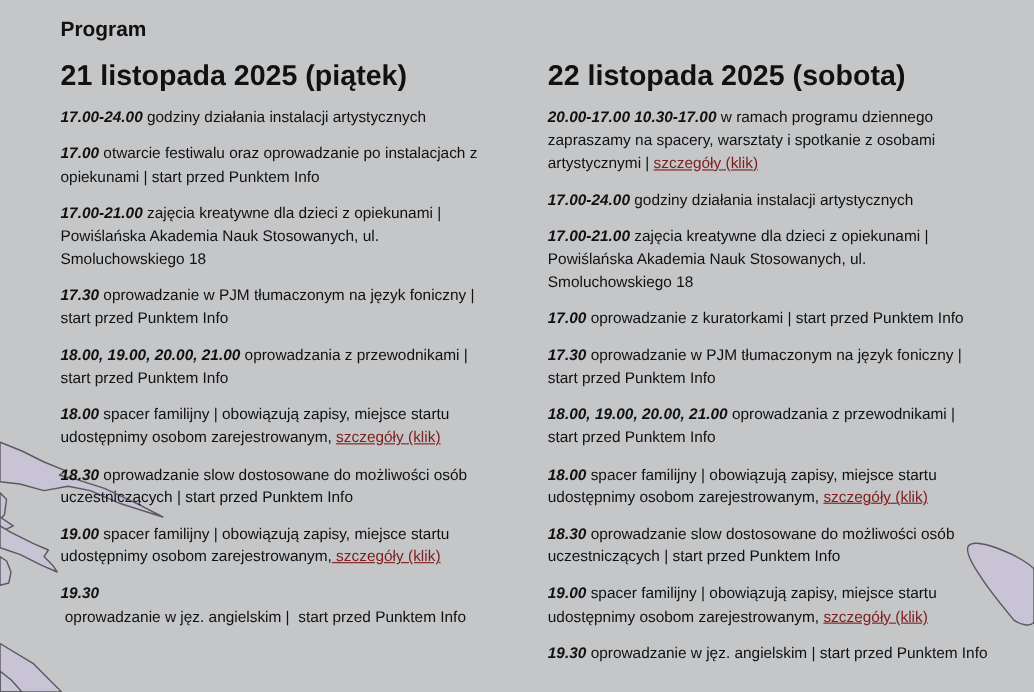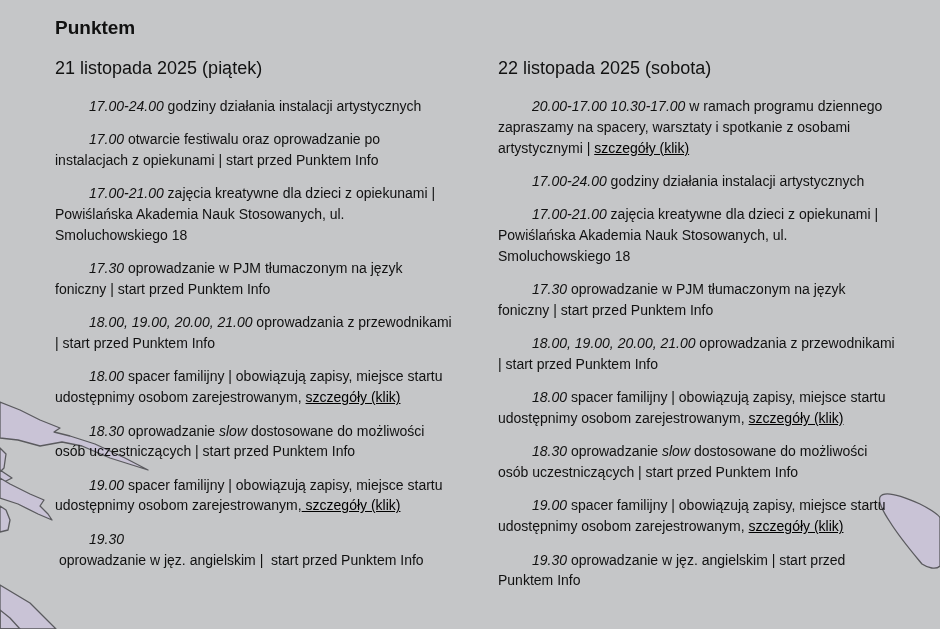--- a/index.html
+++ b/index.html
@@ -32,41 +32,39 @@
       margin: 0;
       line-height: 24px;
     }
     .column {
       position: absolute;
       top: 52px;
     }
     .col-left { left: 55px; width: 400px; }
     .col-right { left: 498px; width: 400px; }
     .day-heading {
-      font-size: 18px;
-      font-weight: normal;
+      font-size: 26px;
+      font-weight: bold;
       margin: 0 0 12px 0;
       line-height: 32px;
       white-space: nowrap;
     }
     .entry {
       font-size: 14px;
       line-height: 20.8px;
       margin: 0 0 12.5px 0;
     }
     .entry .time {
-      font-weight: normal;
+      font-weight: bold;
       font-style: italic;
-      margin-left: 34px;
     }
     .entry .em {
-      font-style: italic;
     }
     .entry a {
-      color: #000000;
+      color: #7f1d1d;
       text-align: right;
     }
   </style>
 </head>
 <body>
 
 <svg class="deco" viewBox="0 0 940 629" xmlns="http://www.w3.org/2000/svg">
   <g fill="#c9c3d6" stroke="#5a5a5e" stroke-width="1.3" stroke-linejoin="round">
     <path d="M0,402 L20,410 L40,420 L60,428 L54,432 L70,436 L95,444 L125,458 L148,470 L110,458 L82,446 L62,442 L40,446 L18,440 L0,438 Z"></path>
     <path d="M0,448 L6,454 L4,468 L0,472 Z"></path>
@@ -74,21 +72,21 @@
     <path d="M0,478 L10,484 L30,494 L44,500 L40,506 L48,514 L52,520 L38,514 L18,504 L0,498 Z"></path>
     <path d="M0,506 L6,510 L10,520 L8,530 L0,532 Z"></path>
     <path d="M0,585 L30,603 L56,629 L0,629 Z"></path>
     <path d="M0,610 L10,618 L20,629 L0,629 Z" fill="none"></path>
   </g>
   <g fill="#c9c3d6" stroke="#5a5a5e" stroke-width="1.3">
     <path d="M880,497 C884,490 900,495 920,504 C932,510 940,516 940,518 L940,566 C936,570 928,568 922,564 C912,552 900,538 890,522 C882,510 878,502 880,497 Z"></path>
   </g>
 </svg>
 
-<h1 class="program-title">Punktem</h1>
+<h1 class="program-title">Program</h1>
 
 <section class="column col-left">
   <h2 class="day-heading">21 listopada 2025 (piątek)</h2>
 
   <p class="entry">
     <span class="time">17.00-24.00</span><span> godziny działania instalacji artystycznych</span>
   </p>
   <p class="entry">
     <span class="time">17.00</span><span> otwarcie festiwalu oraz oprowadzanie po instalacjach z opiekunami | start przed Punktem Info</span>
   </p>
@@ -121,20 +119,23 @@
   <p class="entry">
     <span class="time">20.00-17.00 10.30-17.00</span><span> w ramach programu dziennego zapraszamy na spacery, warsztaty i spotkanie z osobami artystycznymi | </span><a href="#">szczegóły (klik)</a>
   </p>
   <p class="entry">
     <span class="time">17.00-24.00</span><span> godziny działania instalacji artystycznych</span>
   </p>
   <p class="entry">
     <span class="time">17.00-21.00</span><span> zajęcia kreatywne dla dzieci z opiekunami | Powiślańska Akademia Nauk Stosowanych, ul. Smoluchowskiego 18</span>
   </p>
   <p class="entry">
+    <span class="time">17.00</span><span> oprowadzanie z kuratorkami | start przed Punktem Info</span>
+  </p>
+  <p class="entry">
     <span class="time">17.30</span><span> oprowadzanie w PJM tłumaczonym na język foniczny | start przed Punktem Info</span>
   </p>
   <p class="entry">
     <span class="time">18.00, 19.00, 20.00, 21.00</span><span> oprowadzania z przewodnikami | start przed Punktem Info</span>
   </p>
   <p class="entry">
     <span class="time">18.00</span><span> spacer familijny | obowiązują zapisy, miejsce startu udostępnimy osobom zarejestrowanym, </span><a href="#">szczegóły (klik)</a>
   </p>
   <p class="entry">
     <span class="time">18.30</span><span> oprowadzanie </span><span class="em">slow</span><span> dostosowane do możliwości osób uczestniczących | start przed Punktem Info</span>

